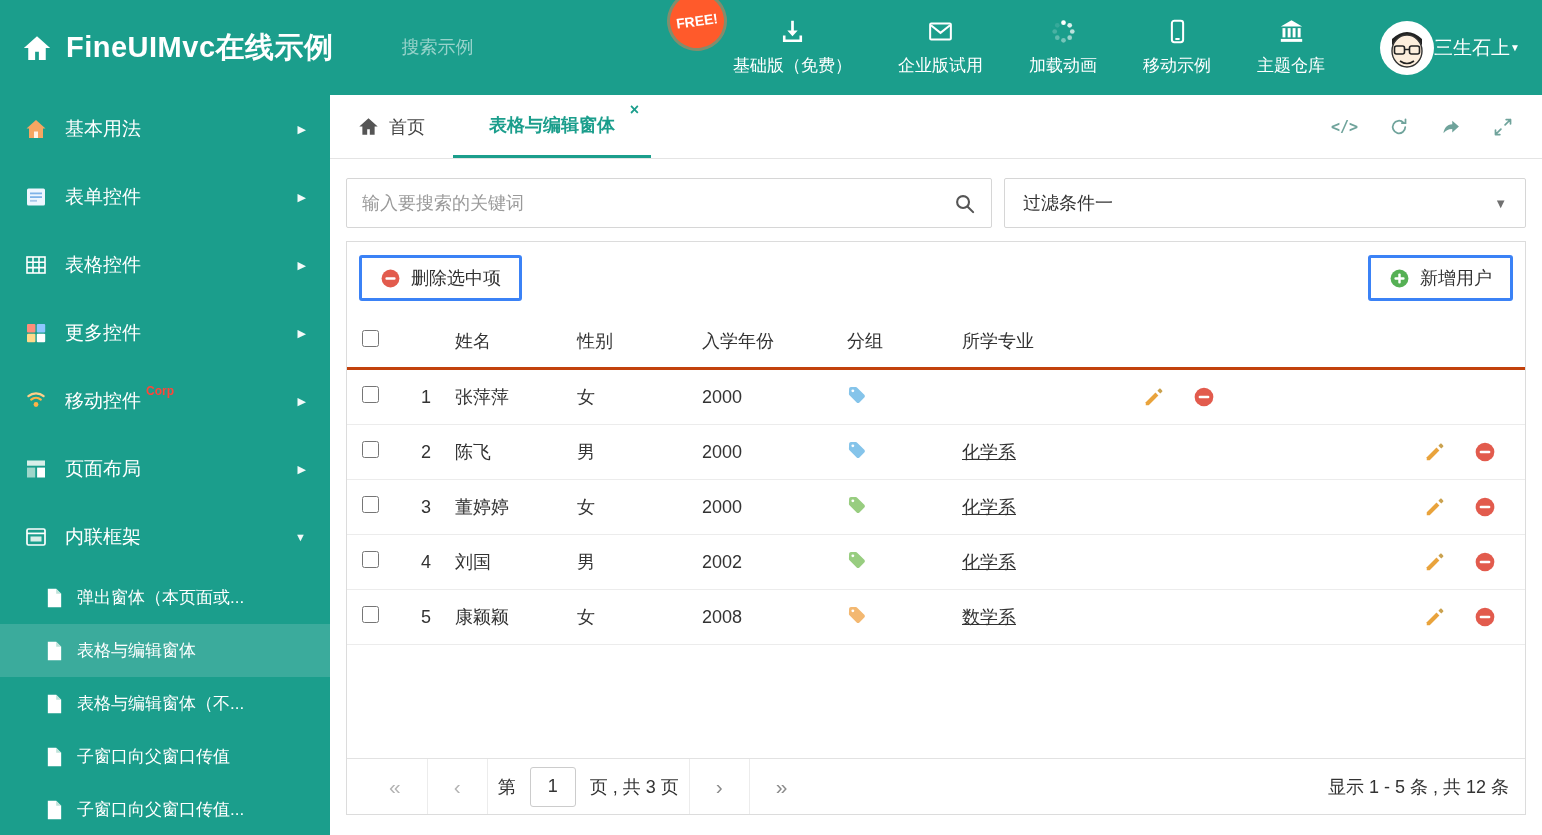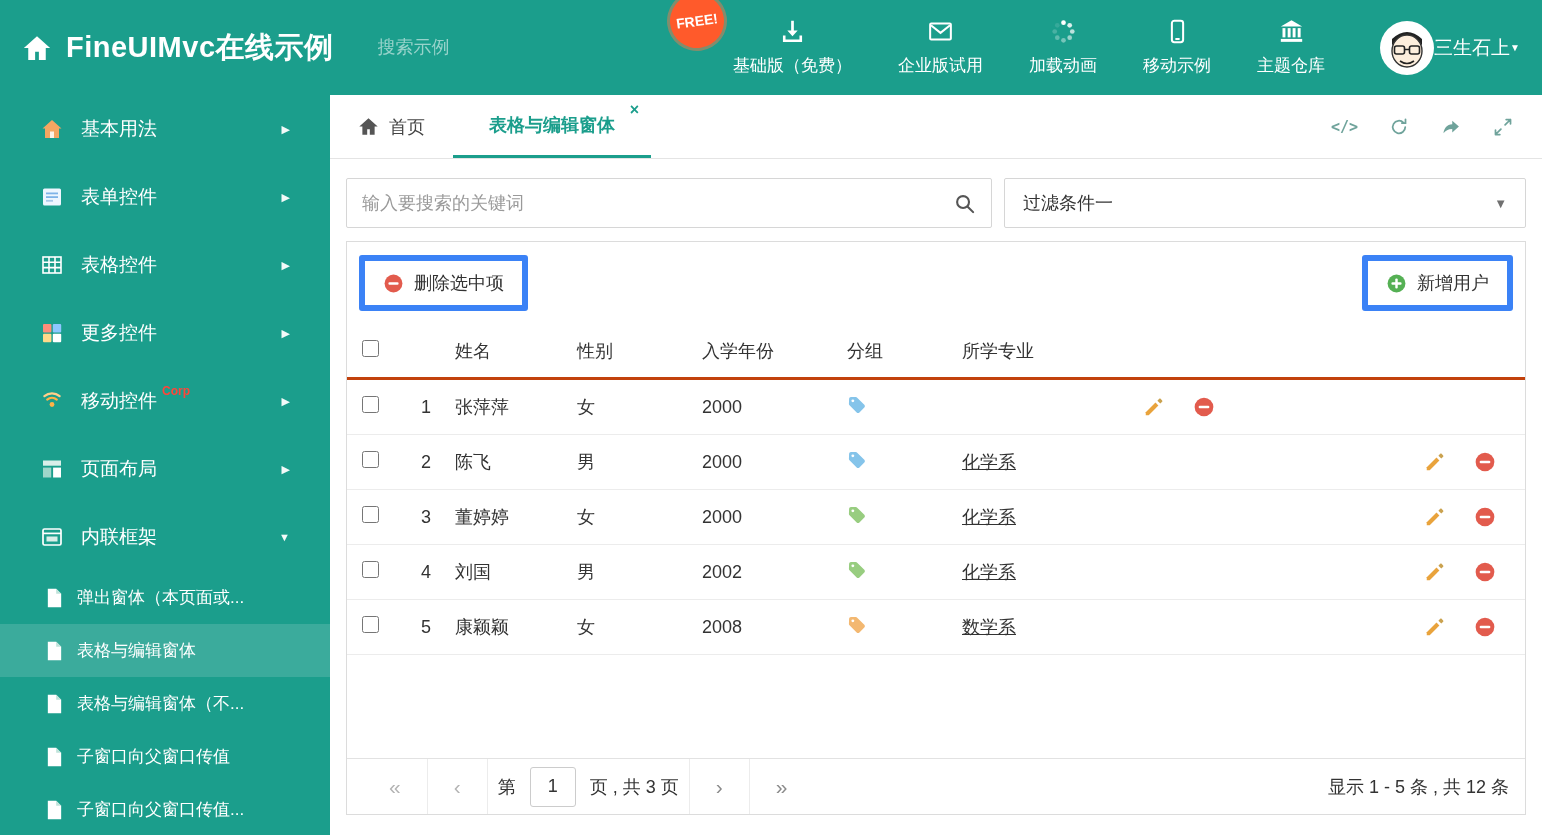--- a/index.html
+++ b/index.html
@@ -5,40 +5,40 @@
   * { box-sizing: border-box; margin: 0; padding: 0; }
   html, body { width: 1542px; height: 835px; overflow: hidden; font-family: "Liberation Sans", sans-serif; background: #fff; }
   body { position: relative; }
 
   
   .topbar { position: absolute; top: 0; left: 0; right: 0; height: 95px; background: #1b9e8c; display: flex; align-items: center; color: #fff; padding: 0 22px; z-index: 10; }
   .brand { display: flex; align-items: center; gap: 14px; cursor: pointer; }
   .brand-icon { width: 30px; height: 30px; color: #fff; }
   .brand-icon svg { width: 100%; height: 100%; }
   .brand-title { font-size: 29px; font-weight: bold; letter-spacing: .5px; }
-  .top-search { margin-left: 44px; width: 215px; display: flex; align-items: center; }
+  .top-search { margin-left: 68px; width: 215px; display: flex; align-items: center; }
   .top-search input { flex: 1; background: transparent; border: none; outline: none; color: #fff; font-size: 18px; font-family: inherit; }
   .top-search input::placeholder { color: rgba(255,255,255,.55); }
   .search-btn { width: 24px; height: 24px; color: #fff; opacity: .95; cursor: pointer; }
   .search-btn svg { width: 100%; height: 100%; }
   .top-nav { margin-left: auto; display: flex; align-items: center; }
   .nav-item { position: relative; display: flex; flex-direction: column; align-items: center; gap: 9px; padding: 0 23px; cursor: pointer; }
   .nav-icon { width: 27px; height: 27px; color: #fff; }
   .nav-icon svg { width: 100%; height: 100%; }
   .nav-label { font-size: 17px; white-space: nowrap; }
   .free-badge { position: absolute; left: -40px; top: -24px; width: 54px; height: 54px; border-radius: 50%; background: #ff5a2b; color: #fff; font-weight: bold; font-size: 14px; display: flex; align-items: center; justify-content: center; transform: rotate(-8deg); box-shadow: 0 0 0 3px rgba(255,120,70,.45); }
   .user { display: flex; align-items: center; gap: 0; margin-left: 32px; cursor: pointer; }
   .avatar { width: 54px; height: 54px; border-radius: 50%; background: #fff; overflow: hidden; flex: none; }
   .avatar svg { width: 100%; height: 100%; }
   .user-name { font-size: 19px; }
   .user-caret { font-size: 10px; }
 
   
   .sidebar { position: absolute; top: 95px; left: 0; bottom: 0; width: 330px; background: #1b9e8c; overflow: hidden; }
-  .menu-item { height: 68px; display: flex; align-items: center; padding: 0 40px; color: #fff; font-size: 19px; cursor: pointer; }
+  .menu-item { height: 68px; display: flex; align-items: center; padding: 0 24px; color: #fff; font-size: 19px; cursor: pointer; }
   .menu-icon { width: 24px; height: 24px; margin-right: 17px; flex: none; }
   .menu-icon svg { width: 100%; height: 100%; }
   .menu-badge { color: #ff4539; font-size: 12px; font-weight: bold; margin-left: 5px; align-self: flex-start; margin-top: 17px; }
   .menu-chevron { margin-left: auto; font-size: 11px; opacity: .95; }
   .sub-item { height: 53px; display: flex; align-items: center; padding: 0 24px 0 46px; color: #fff; font-size: 17px; gap: 14px; cursor: pointer; }
   .sub-item.active { background: rgba(255,255,255,.14); }
   .sub-icon { width: 17px; height: 20px; flex: none; }
   .sub-icon svg { width: 100%; height: 100%; }
 
   
@@ -59,21 +59,21 @@
   .searchbox { width: 646px; height: 50px; border: 1px solid #d6d6d6; border-radius: 2px; display: flex; align-items: center; padding: 0 15px; }
   .searchbox input { flex: 1; border: none; outline: none; font-size: 18px; color: #333; font-family: inherit; }
   .searchbox input::placeholder { color: #9a9a9a; }
   .mag { width: 23px; height: 23px; color: #555; cursor: pointer; flex: none; }
   .mag svg { width: 100%; height: 100%; }
   .dropdown { flex: 1; height: 50px; border: 1px solid #d6d6d6; border-radius: 2px; display: flex; align-items: center; justify-content: space-between; padding: 0 18px; font-size: 18px; color: #333; cursor: pointer; }
   .dd-caret { color: #707070; font-size: 13px; }
 
   .panel { flex: 1; border: 1px solid #dcdcdc; display: flex; flex-direction: column; min-height: 0; }
   .toolbar { padding: 13px 12px; display: flex; flex: none; }
-  .btn { height: 56px; border: 6px solid #3b82f6; background: #fff; border-radius: 3px; display: flex; align-items: center; gap: 10px; padding: 0 18px; font-size: 18px; color: #333; cursor: pointer; font-family: inherit; }
+  .btn { height: 46px; border: 3px solid #3b82f6; background: #fff; border-radius: 3px; display: flex; align-items: center; gap: 10px; padding: 0 18px; font-size: 18px; color: #333; cursor: pointer; font-family: inherit; }
   .btn-icon { width: 21px; height: 21px; flex: none; }
   .btn-icon svg { width: 100%; height: 100%; }
   .btn-add { margin-left: auto; }
 
   .grid-header, .grid-row { display: grid; grid-template-columns: 62px 46px 122px 125px 145px 115px 1fr 130px; align-items: center; }
   .grid-header { height: 56px; border-bottom: 3px solid #c2410c; font-size: 18px; color: #333; flex: none; }
   .grid-row { height: 55px; border-bottom: 1px solid #ececec; font-size: 18px; color: #333; }
   .cell-cb { padding-left: 15px; }
   .cell-cb input { width: 17px; height: 17px; cursor: pointer; }
   .cell-num { padding-left: 12px; }

